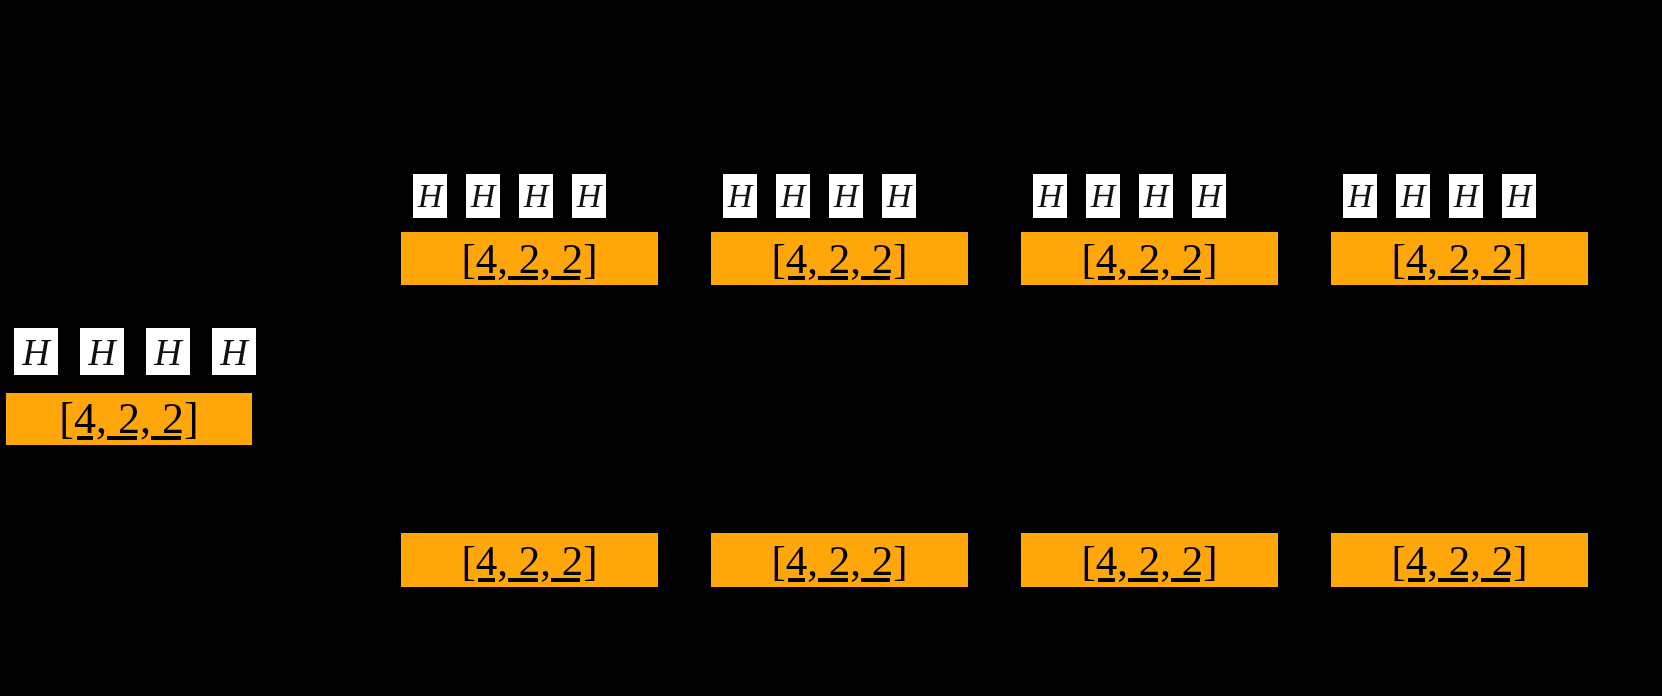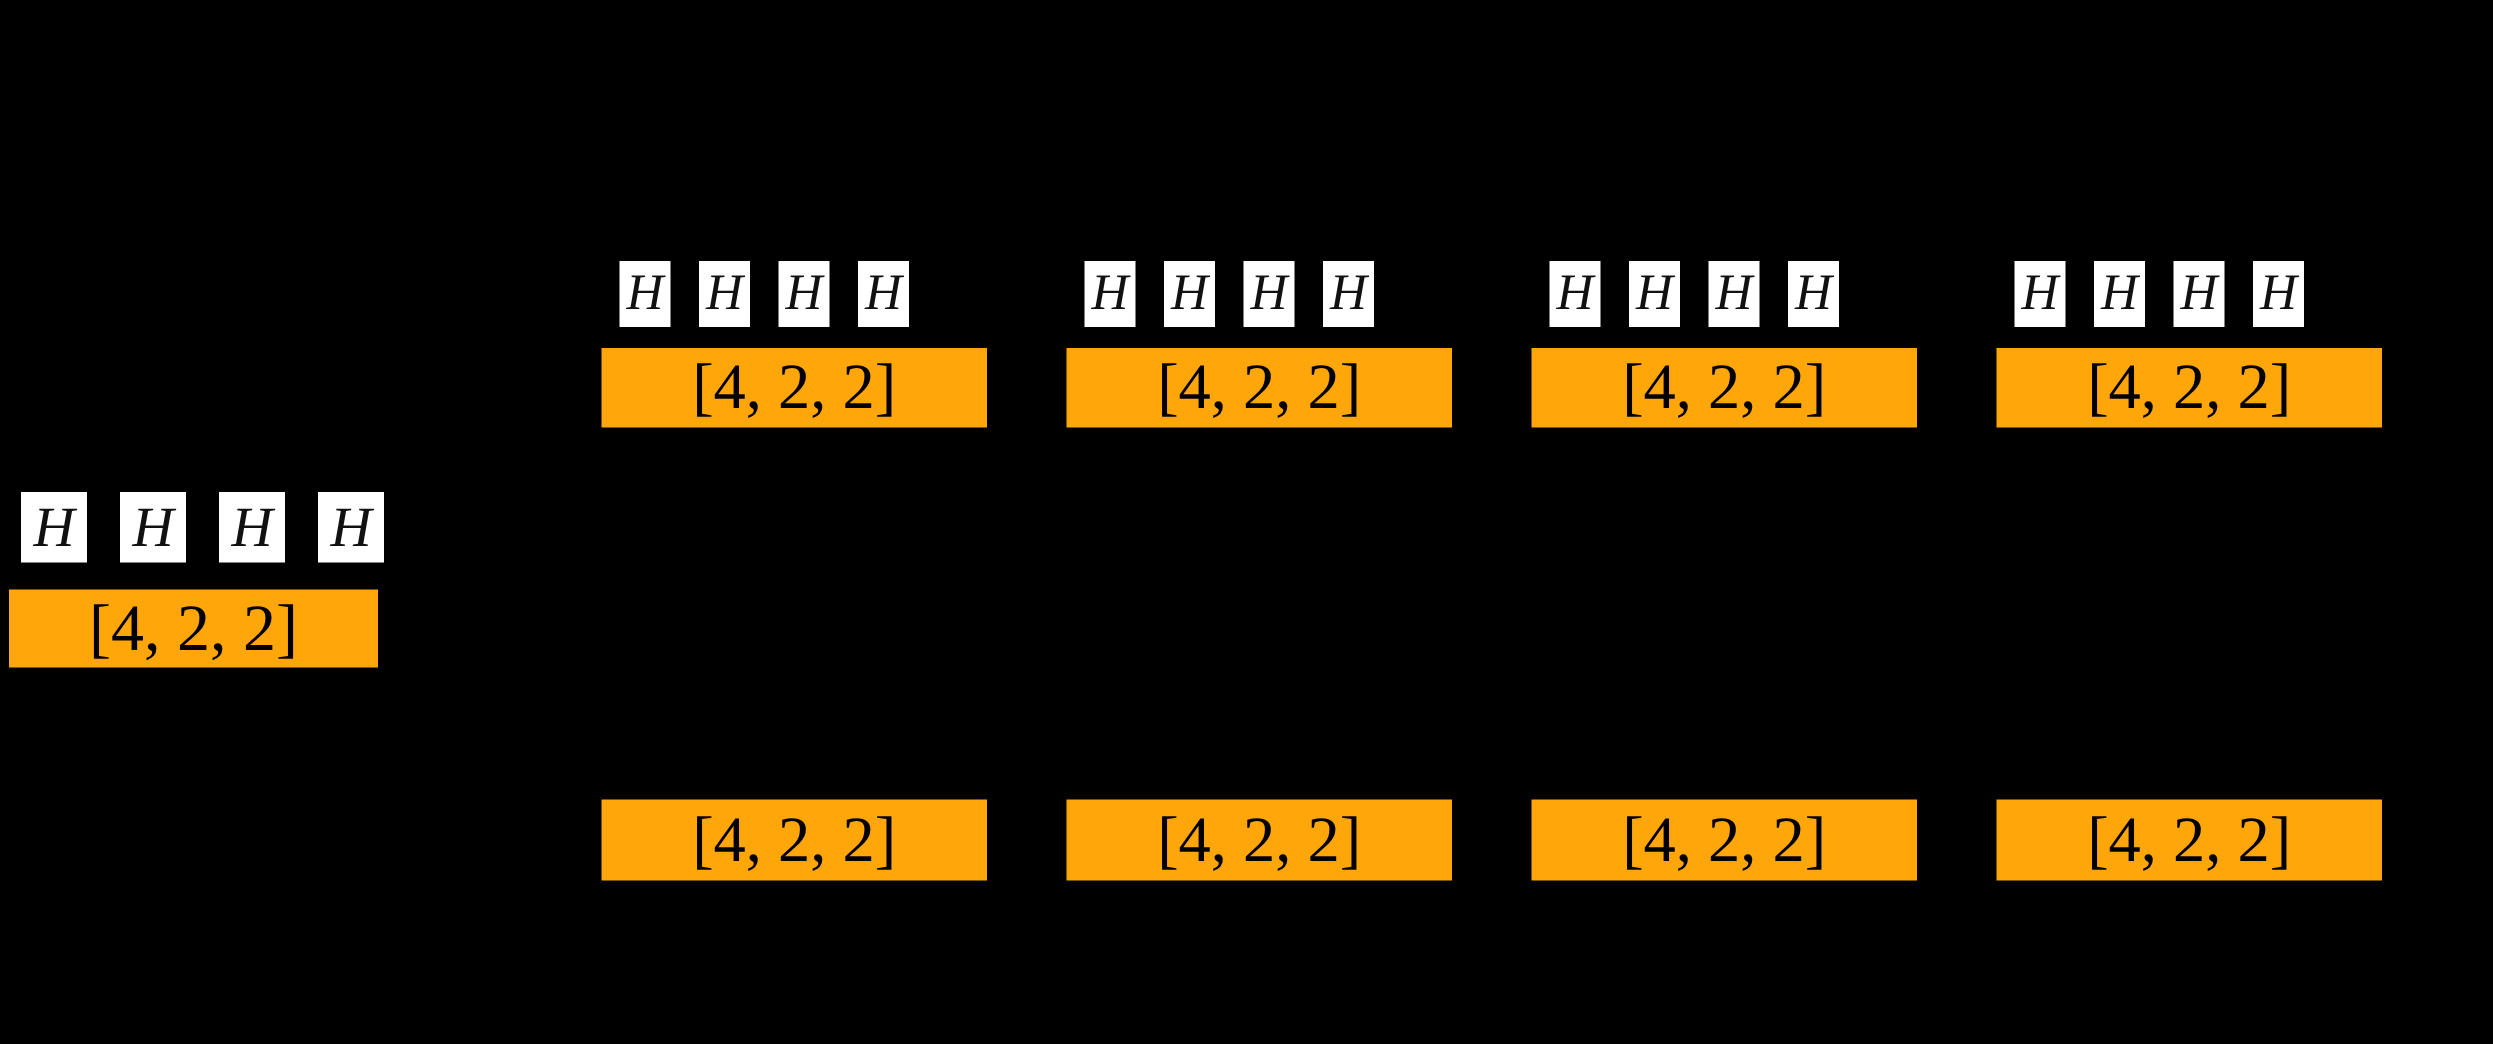--- a/index.html
+++ b/index.html
@@ -54,20 +54,21 @@
     left: 0;
     background: #ffa60a;
     color: #000000;
     display: flex;
     align-items: center;
     justify-content: center;
     font-family: "Liberation Serif", "DejaVu Serif", serif;
     line-height: 1;
     box-sizing: border-box;
     white-space: nowrap;
+    text-decoration: underline;
   }
 
   
   .g-top        { top: 170px; height: 110px; }
   .g-top .head-row   { top: 0px; height: 48px; gap: 19px; padding-left: 12px; }
   .g-top .head-box   { width: 34px; height: 44px; font-size: 34px; }
   .g-top .tensor-bar { top: 62px; width: 257px; height: 53px; font-size: 43px; }
 
   .col1 { left: 401px; }
   .col2 { left: 711px; }

